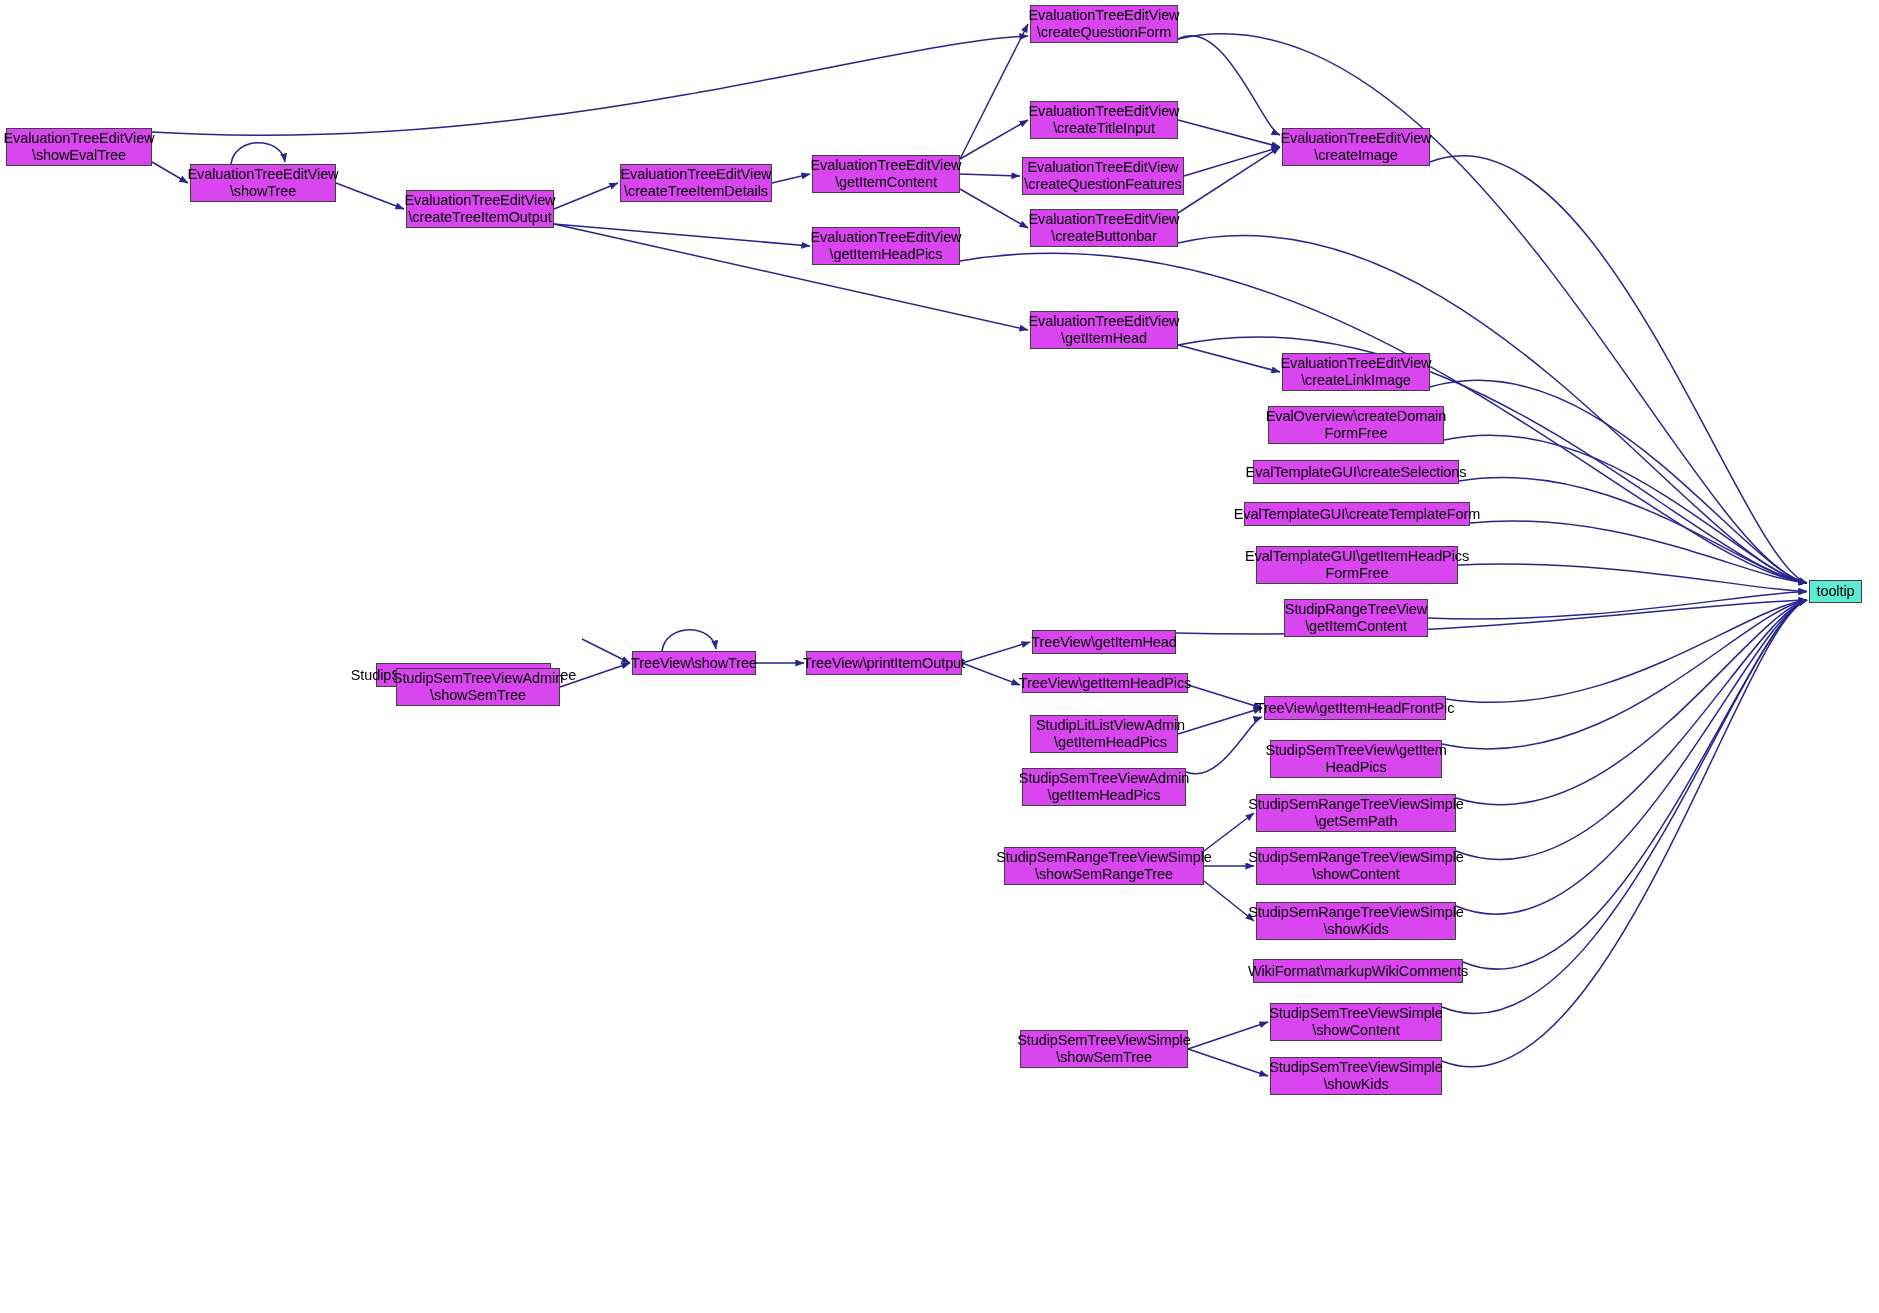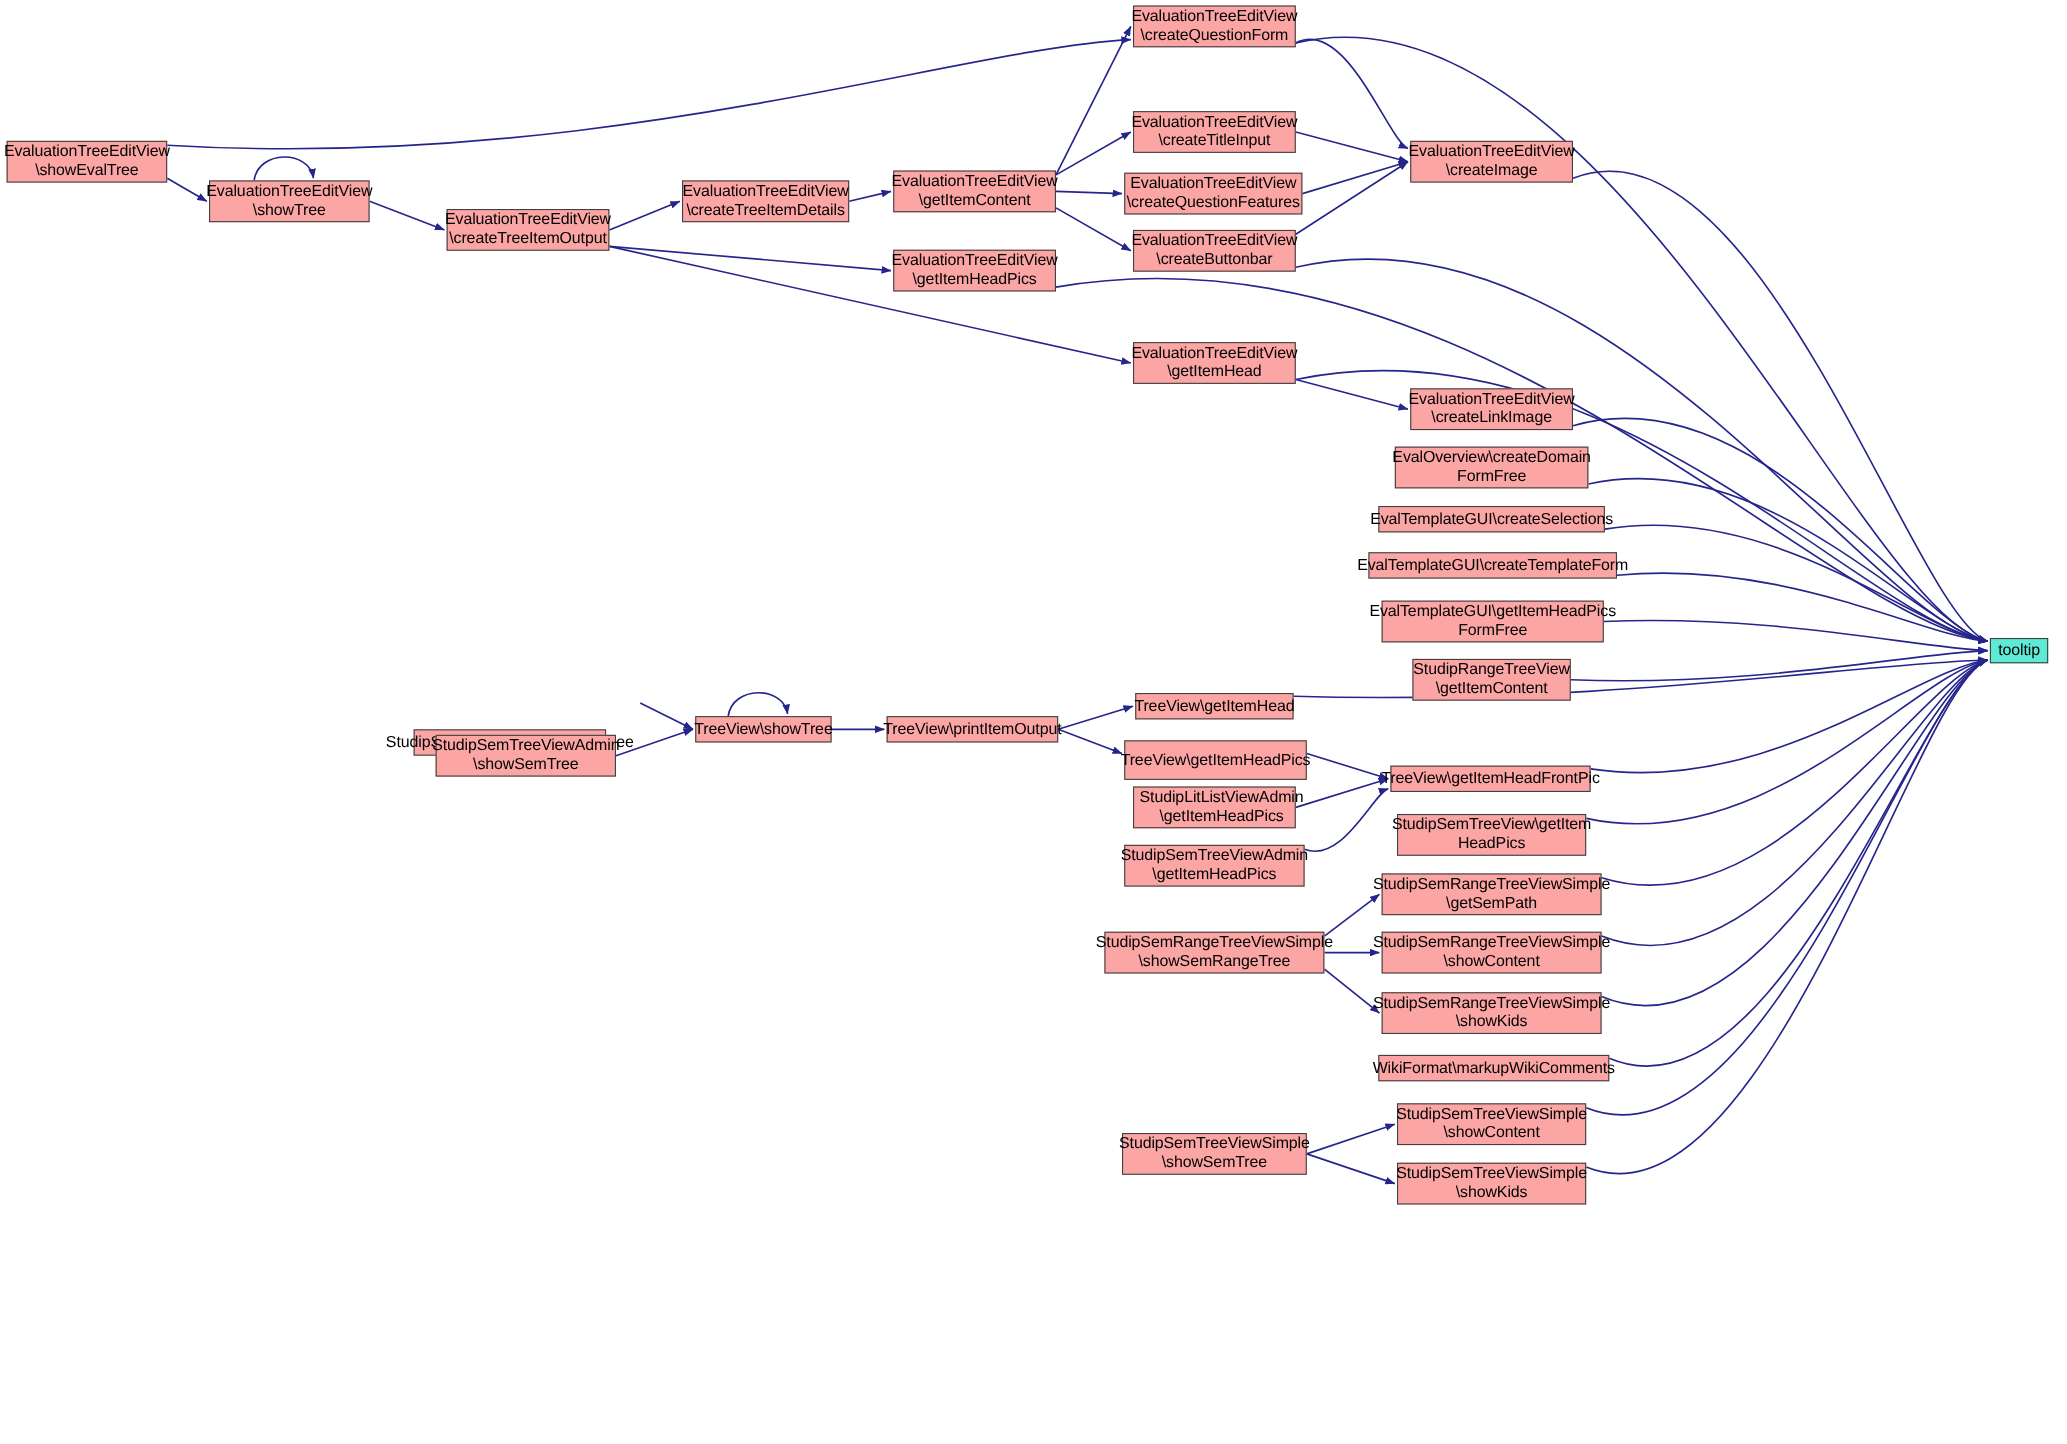--- a/index.html
+++ b/index.html
@@ -20,21 +20,21 @@
     left: 0;
     top: 0;
     width: 1879px;
     height: 1313px;
     pointer-events: none;
   }
   .node {
     position: absolute;
     box-sizing: border-box;
     border: 1px solid #404040;
-    background: #fca5a5;
+    background: #d946ef;
     color: #000000;
     font-size: 14.5px;
     line-height: 1.17;
     display: flex;
     align-items: center;
     justify-content: center;
     text-align: center;
     white-space: pre-line;
     letter-spacing: -0.1px;
     z-index: 3;
@@ -147,21 +147,21 @@
 FormFree</span></div>
       <div class="node" style="left: 1284px; top: 599px; width: 144px; height: 38px;"><span>StudipRangeTreeView
 \getItemContent</span></div>
       <div class="node focus" style="left: 1809px; top: 580px; width: 53px; height: 23px;"><span>tooltip</span></div>
       <div class="node" style="left: 376px; top: 663px; width: 175px; height: 24px;"><span>StudipSemTreeView\showSemTree</span></div>
       <div class="node" style="left: 396px; top: 668px; width: 164px; height: 38px;"><span>StudipSemTreeViewAdmin
 \showSemTree</span></div>
       <div class="node" style="left: 632px; top: 651px; width: 124px; height: 24px;"><span>TreeView\showTree</span></div>
       <div class="node" style="left: 806px; top: 651px; width: 156px; height: 24px;"><span>TreeView\printItemOutput</span></div>
       <div class="node" style="left: 1032px; top: 630px; width: 144px; height: 24px;"><span>TreeView\getItemHead</span></div>
-      <div class="node" style="left: 1022px; top: 673px; width: 166px; height: 36px;"><span>TreeView\getItemHeadPics</span></div>
+      <div class="node" style="left: 1022px; top: 673px; width: 166px; height: 20px;"><span>TreeView\getItemHeadPics</span></div>
       <div class="node" style="left: 1030px; top: 715px; width: 148px; height: 38px; padding-left: 13px;"><span>StudipLitListViewAdmin
 \getItemHeadPics</span></div>
       <div class="node" style="left: 1022px; top: 768px; width: 164px; height: 38px;"><span>StudipSemTreeViewAdmin
 \getItemHeadPics</span></div>
       <div class="node" style="left: 1264px; top: 696px; width: 182px; height: 24px;"><span>TreeView\getItemHeadFrontPic</span></div>
       <div class="node" style="left: 1270px; top: 740px; width: 172px; height: 38px;"><span>StudipSemTreeView\getItem
 HeadPics</span></div>
       <div class="node" style="left: 1256px; top: 794px; width: 200px; height: 38px;"><span>StudipSemRangeTreeViewSimple
 \getSemPath</span></div>
       <div class="node" style="left: 1004px; top: 847px; width: 200px; height: 38px;"><span>StudipSemRangeTreeViewSimple

